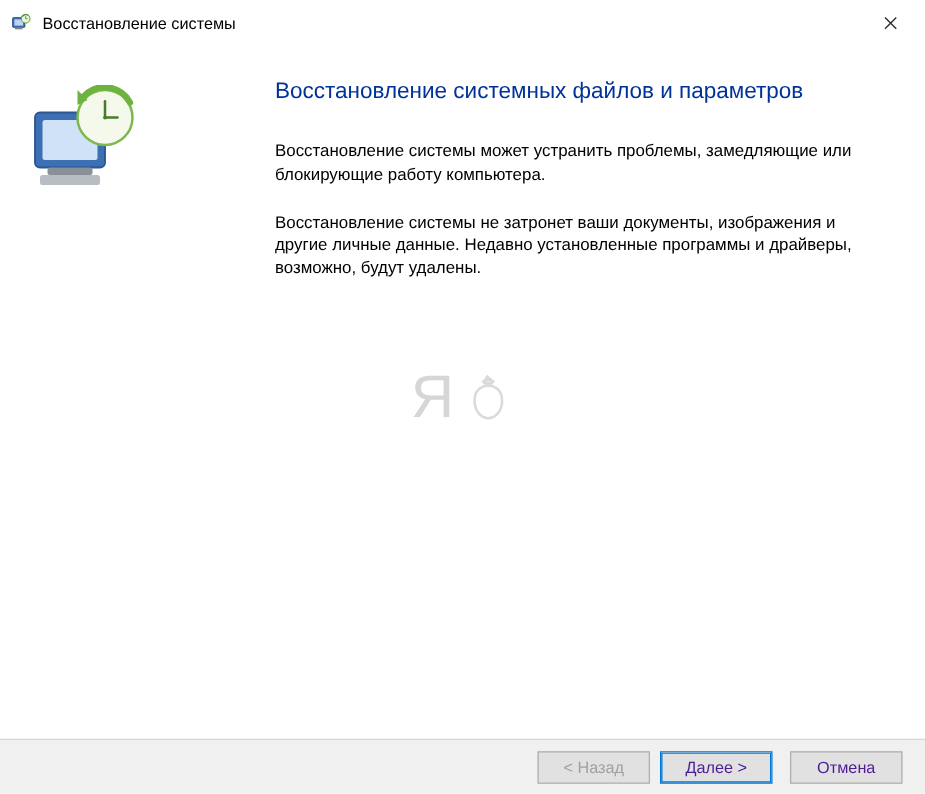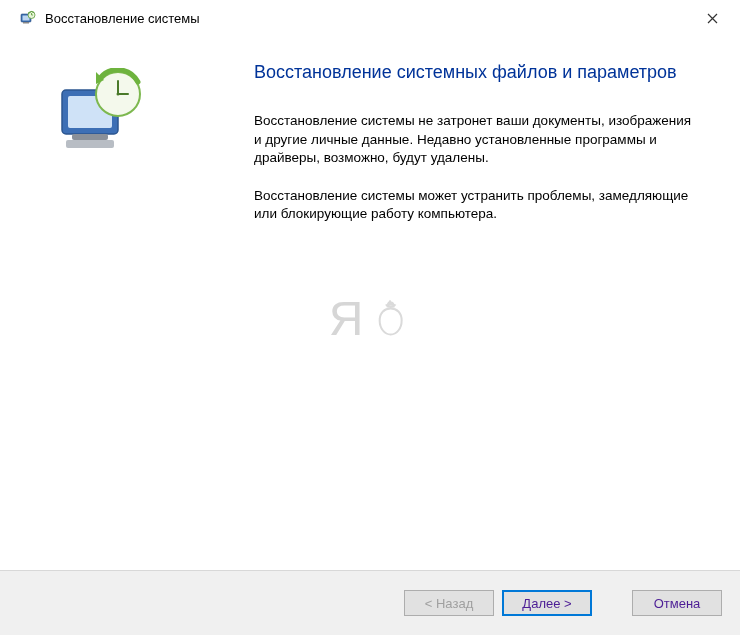--- a/index.html
+++ b/index.html
@@ -14,21 +14,20 @@
       height: 635px;
       overflow: hidden;
       position: relative;
     }
     .titlebar {
       display: flex;
       align-items: center;
       height: 36px;
       padding: 0 8px;
       background: #ffffff;
-      margin-left: 11px;
     }
     .titlebar-icon {
       width: 18px;
       height: 18px;
       margin-right: 8px;
       display: inline-flex;
       align-items: center;
       justify-content: center;
     }
     .titlebar-title {
@@ -43,21 +42,20 @@
       align-items: center;
       justify-content: center;
       cursor: pointer;
       color: #333;
       font-size: 14px;
     }
     .content {
       display: flex;
       height: 542px;
       padding: 12px 0 0 0;
-      margin-left: 34px;
     }
     .sidebar {
       width: 190px;
       padding: 20px 0 0 20px;
     }
     .restore-img {
       width: 100px;
       height: 90px;
       position: relative;
     }
@@ -93,21 +91,21 @@
       gap: 4px;
     }
     .watermark svg {
       opacity: 0.9;
     }
     .button-bar {
       position: absolute;
       bottom: 0;
       left: 0;
       right: 0;
-      height: 65px;
+      height: 44px;
       background: #f0f0f0;
       border-top: 1px solid #d8d8d8;
       display: flex;
       align-items: center;
       justify-content: flex-end;
       padding-right: 18px;
       gap: 8px;
     }
     .btn {
       min-width: 90px;
@@ -122,21 +120,21 @@
     }
     .btn:disabled {
       color: #a0a0a0;
       cursor: default;
     }
     .btn.default {
       border: 1px solid #0078d7;
       box-shadow: inset 0 0 0 1px #0078d7;
     }
     .cancel-gap {
-      margin-left: 32px;
+      margin-left: 6px;
     }
   </style>
 </head>
 <body>
 
 <div class="titlebar">
   <span class="titlebar-icon">
     <svg width="16" height="16" viewBox="0 0 16 16">
       <rect x="1" y="4" width="10" height="8" rx="1" fill="#3a6db0" stroke="#2a4d80" stroke-width="0.6"></rect>
       <rect x="2.5" y="5.5" width="7" height="5" fill="#bcd5f0"></rect>
@@ -170,22 +168,22 @@
         <path d="M64 26 L64 13" stroke="#4a7a2a" stroke-width="2" stroke-linecap="round"></path>
         <path d="M64 26 L74 26" stroke="#4a7a2a" stroke-width="2" stroke-linecap="round"></path>
 
         <path d="M84 14 A23 23 0 0 0 46 10" stroke="#6eb33e" stroke-width="5" fill="none" stroke-linecap="round"></path>
         <polygon points="42,4 50,12 42,16" fill="#6eb33e"></polygon>
       </svg>
     </div>
   </div>
   <div class="main">
     <h1 class="heading">Восстановление системных файлов и параметров</h1>
+    <p class="paragraph">Восстановление системы может устранить проблемы, замедляющие или блокирующие работу компьютера.</p>
     <p class="paragraph">Восстановление системы не затронет ваши документы, изображения и другие личные данные. Недавно установленные программы и драйверы, возможно, будут удалены.</p>
-    <p class="paragraph">Восстановление системы может устранить проблемы, замедляющие или блокирующие работу компьютера.</p>
   </div>
 </div>
 
 <div class="watermark">
   <span>Я</span>
   <svg width="42" height="42" viewBox="0 0 42 42">
     <path d="M21 12 C15 12 10 16 10 24 C10 32 15 38 21 38 C27 38 32 32 32 24 C32 16 27 12 21 12 Z M21 6 C23 6 24 8 24 10 L18 10 C18 8 19 6 21 6 Z M16 9 A6 3 0 0 1 26 9" fill="none" stroke="#d6d6d6" stroke-width="2"></path>
     <path d="M18 10 C18 7 20 5 21 4" fill="none" stroke="#d6d6d6" stroke-width="2"></path>
   </svg>
 </div>

